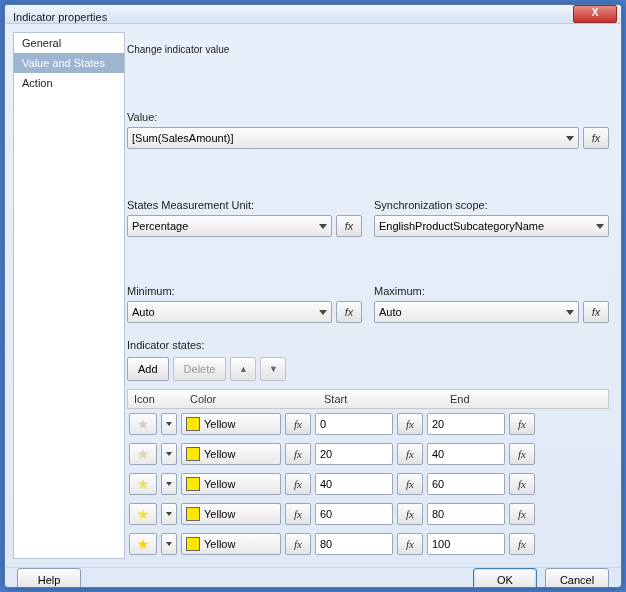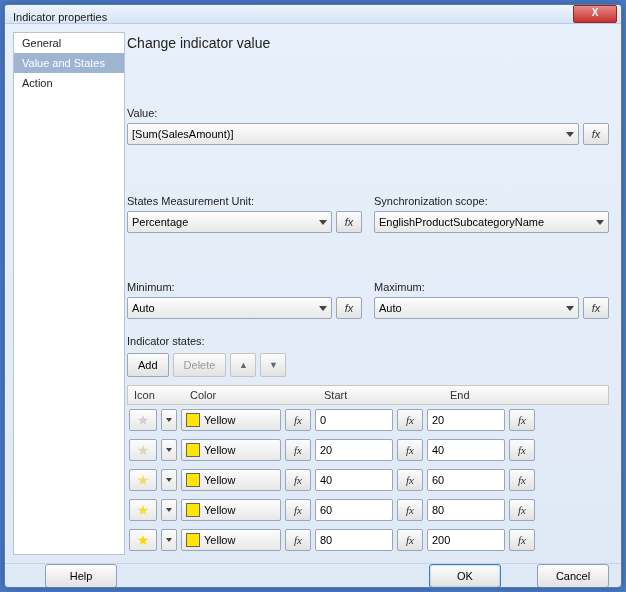--- a/index.html
+++ b/index.html
@@ -6,21 +6,21 @@
   body { margin: 0; background: #4a7bc8; padding: 4px; }
   .window { width: 618px; height: 584px; background: linear-gradient(to bottom, #e8f0fb 0%, #dfe9f5 100%); border: 1px solid #5a7ba8; border-radius: 4px; overflow: hidden; display: flex; flex-direction: column; box-shadow: 0 0 8px rgba(0,0,0,0.3); }
   .titlebar { height: 20px; background: linear-gradient(to bottom, #eef4fc, #d7e4f5); display: flex; align-items: flex-end; padding: 0 4px; border-bottom: 1px solid #b8cde6; }
   .titlebar .title { flex: 1; padding-left: 4px; color: #1a1a1a; }
   .close-btn { width: 44px; height: 18px; background: linear-gradient(to bottom, #e48b85, #c9302c); border: 1px solid #8b2a27; border-radius: 2px; color: #fff; text-align: center; line-height: 14px; font-weight: bold; font-size: 10px; cursor: default; }
   .body { flex: 1; display: flex; padding: 8px; gap: 2px; }
   .sidebar { width: 112px; background: #fff; border: 1px solid #b8c4d4; display: flex; flex-direction: column; }
   .side-item { padding: 4px 8px; color: #222; }
   .side-item.selected { background: #9db5d1; color: #fff; }
   .main { flex: 1; display: flex; flex-direction: column; padding-right: 4px; }
-  .heading { font-size: 14px; color: #222; margin: 3px 0 18px 0; }
+  .heading { font-size: 10px; color: #222; margin: 12px 0 18px 0; }
   .row { display: flex; gap: 12px; margin-bottom: 10px; }
   .field { display: flex; flex-direction: column; gap: 2px; }
   .field.full { flex: 1; }
   .label { color: #222; margin-bottom: 2px; margin-top: 38px; }
   .ctrl-line { display: flex; gap: 4px; align-items: center; }
   .combo { flex: 1; height: 22px; background: linear-gradient(to bottom, #fdfdfd, #e8e8e8); border: 1px solid #9aa7b8; border-radius: 2px; display: flex; align-items: center; padding: 0 4px; position: relative; }
   .combo .txt { flex: 1; white-space: nowrap; overflow: hidden; }
   .combo .arrow { width: 0; height: 0; border-left: 4px solid transparent; border-right: 4px solid transparent; border-top: 5px solid #444; margin-left: 4px; }
   .fx-btn, .small-btn { width: 26px; height: 22px; background: linear-gradient(to bottom, #fdfdfd, #e2e2e2); border: 1px solid #9aa7b8; border-radius: 2px; display: flex; align-items: center; justify-content: center; font-style: italic; font-family: Georgia, serif; font-size: 11px; color: #333; cursor: default; }
   .states-label { margin-top: 6px; margin-bottom: 6px; }
@@ -40,21 +40,21 @@
   .icon-drop { width: 16px; height: 22px; background: linear-gradient(to bottom, #fdfdfd, #e8e8e8); border: 1px solid #9aa7b8; border-radius: 2px; display:flex; align-items:center; justify-content:center;}
   .icon-drop .arrow { width:0;height:0;border-left:3px solid transparent;border-right:3px solid transparent;border-top:4px solid #444;}
   .color-combo { width: 100px; height: 22px; background: linear-gradient(to bottom, #fdfdfd, #e8e8e8); border: 1px solid #9aa7b8; border-radius: 2px; display: flex; align-items: center; padding: 0 4px; gap: 4px; }
   .swatch { width: 14px; height: 14px; background: #ffe600; border: 1px solid #666; }
   .color-combo .txt { flex: 1; }
   .input-box { height: 22px; background: #fff; border: 1px solid #9aa7b8; border-radius: 2px; padding: 0 4px; display: flex; align-items: center; }
   .start-box { width: 78px; }
   .end-box { width: 78px; }
   .footer { height: 44px; border-top: 1px solid #c8d4e4; display: flex; align-items: center; padding: 0 12px; gap: 8px; }
   .footer .spacer { flex: 1; }
-  .dlg-btn { width: 72px; height: 24px; background: linear-gradient(to bottom, #fdfdfd, #e2e2e2); border: 1px solid #8aa0bc; border-radius: 3px; display: flex; align-items: center; justify-content: center; cursor: default; margin-left: 28px; }
+  .dlg-btn { width: 64px; height: 24px; background: linear-gradient(to bottom, #fdfdfd, #e2e2e2); border: 1px solid #8aa0bc; border-radius: 3px; display: flex; align-items: center; justify-content: center; cursor: default; }
   .dlg-btn.default { border: 1px solid #3c7fb1; box-shadow: 0 0 2px #6fa8d8 inset; }
   .arrow-small { font-size:9px; color:#666; }
 </style>
 </head>
 <body>
 
 <div class="window">
   <div class="titlebar">
     <span class="title">Indicator properties</span>
     <div class="close-btn">X</div>
@@ -234,21 +234,21 @@
               <span class="arrow"></span>
             </div>
             <div class="color-combo">
               <span class="swatch" style="background:#ffe600"></span>
               <span class="txt">Yellow</span>
               <span class="arrow"></span>
             </div>
             <div class="fx-btn">fx</div>
             <div class="input-box start-box">80</div>
             <div class="fx-btn">fx</div>
-            <div class="input-box end-box">200</div>
+            <div class="input-box end-box">100</div>
             <div class="fx-btn">fx</div>
           </div>
         </div>
     </div>
   </div>
 
   <div class="footer">
     <div class="dlg-btn">Help</div>
     <div class="spacer"></div>
     <div class="dlg-btn default">OK</div>

